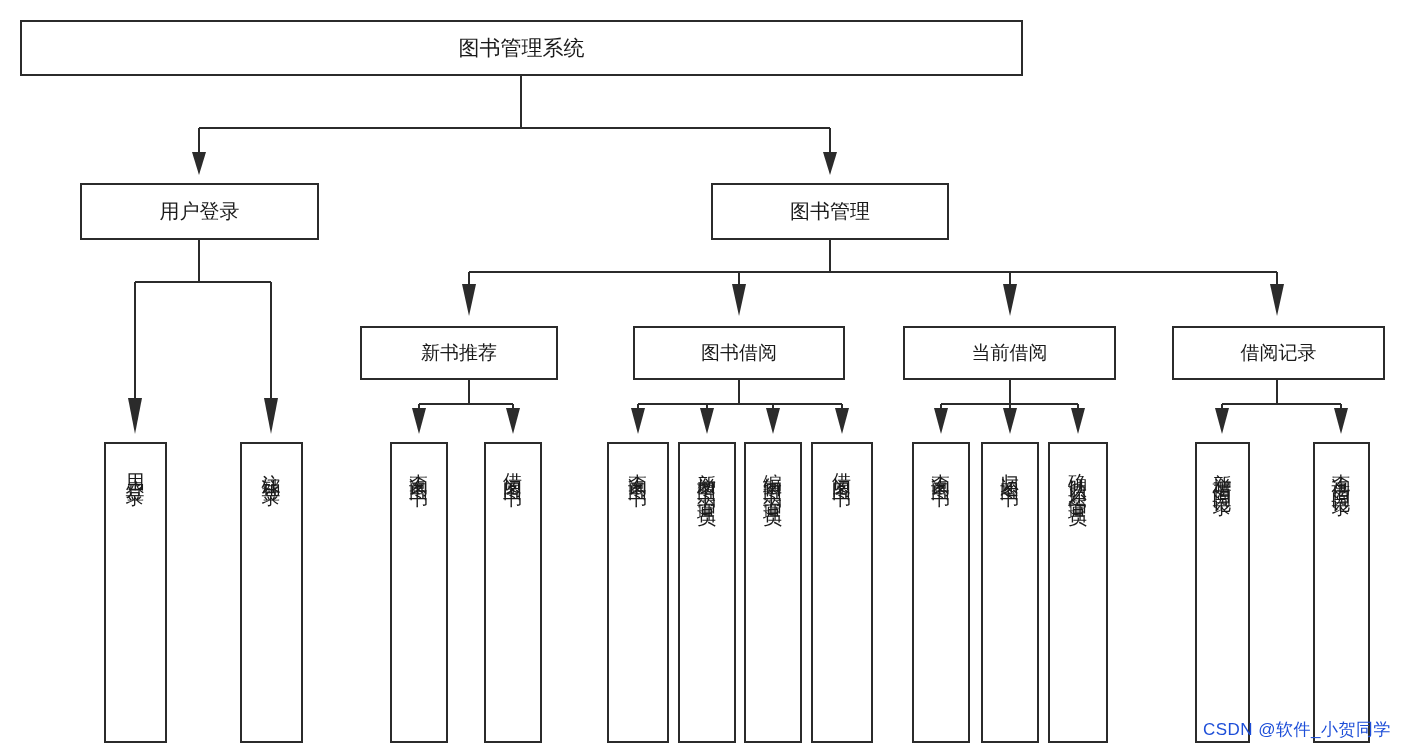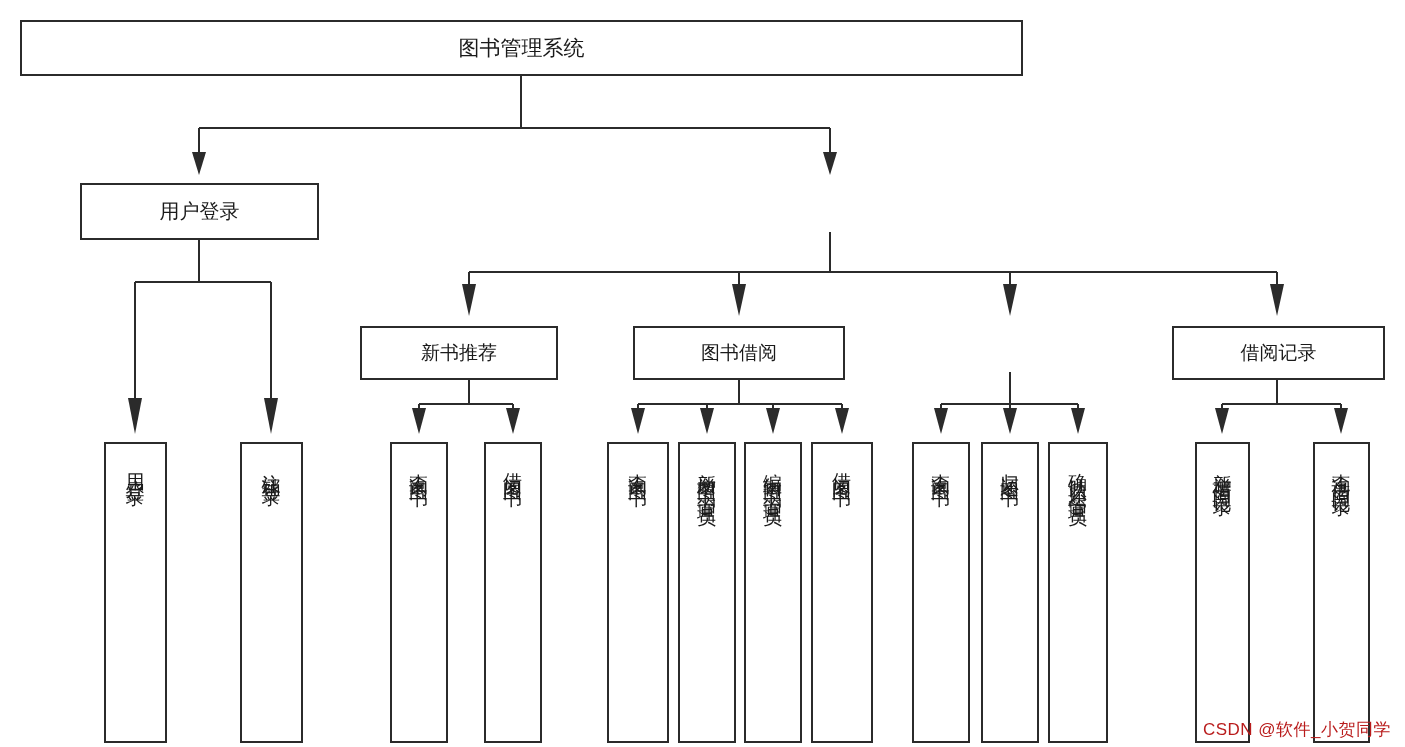--- a/index.html
+++ b/index.html
@@ -74,21 +74,21 @@
     line-height: 1;
     white-space: nowrap;
     text-align: start;
   }
   
   #watermark {
     position: absolute;
     right: 14px;
     bottom: 6px;
     font-size: 17px;
-    color: #b91c1c;
+    color: #1d4ed8;
     letter-spacing: 0.5px;
     z-index: 5;
     white-space: nowrap;
   }
 </style>
 </head>
 <body>
 
 <div id="canvas">
 
@@ -155,29 +155,35 @@
   </svg>
 
   <div class="node level-root" style="left:20px; top:12px; width:1003px; height:56px;">
     <span>图书管理系统</span>
   </div>
 
   <div class="node level-1" style="left:80px; top:175px; width:239px; height:57px;">
     <span>用户登录</span>
   </div>
 
+  <div class="node level-1" style="left:711px; top:175px; width:238px; height:57px;">
+    <span>图书管理</span>
+  </div>
 
   <div class="node level-2" style="left:360px; top:318px; width:198px; height:54px;">
     <span>新书推荐</span>
   </div>
 
   <div class="node level-2" style="left:633px; top:318px; width:212px; height:54px;">
     <span>图书借阅</span>
   </div>
 
+  <div class="node level-2" style="left:903px; top:318px; width:213px; height:54px;">
+    <span>当前借阅</span>
+  </div>
 
   <div class="node level-2" style="left:1172px; top:318px; width:213px; height:54px;">
     <span>借阅记录</span>
   </div>
 
   <div class="node leaf" style="left:104px; top:434px; width:63px; height:301px;">
     <span class="vtext">用户登录</span>
   </div>
 
   <div class="node leaf" style="left:240px; top:434px; width:63px; height:301px;">

